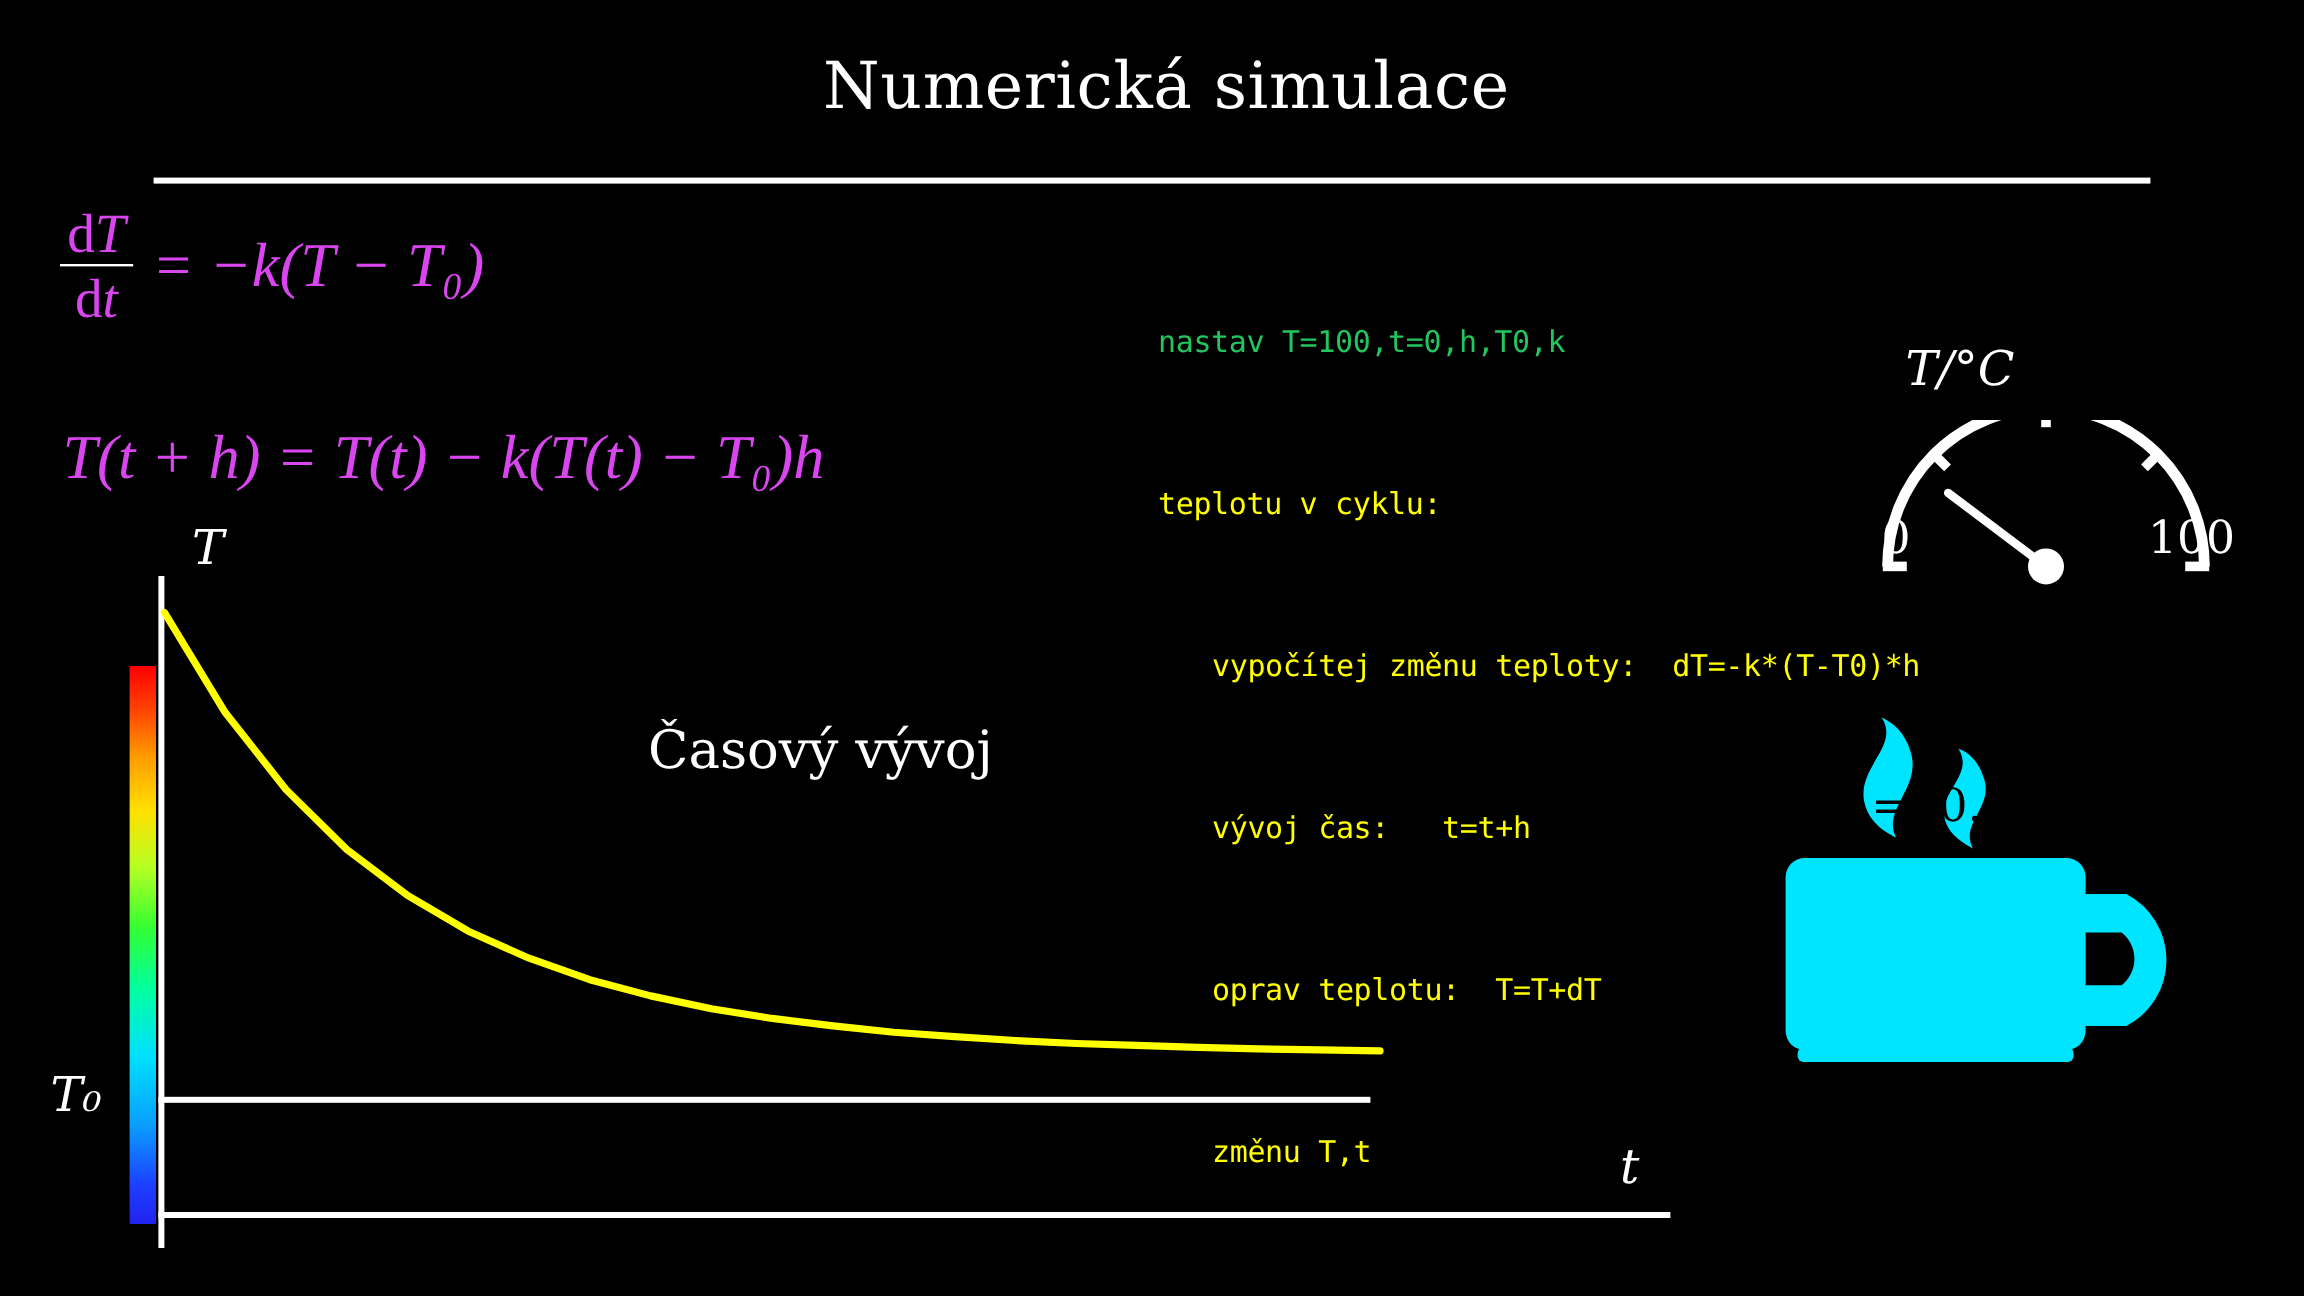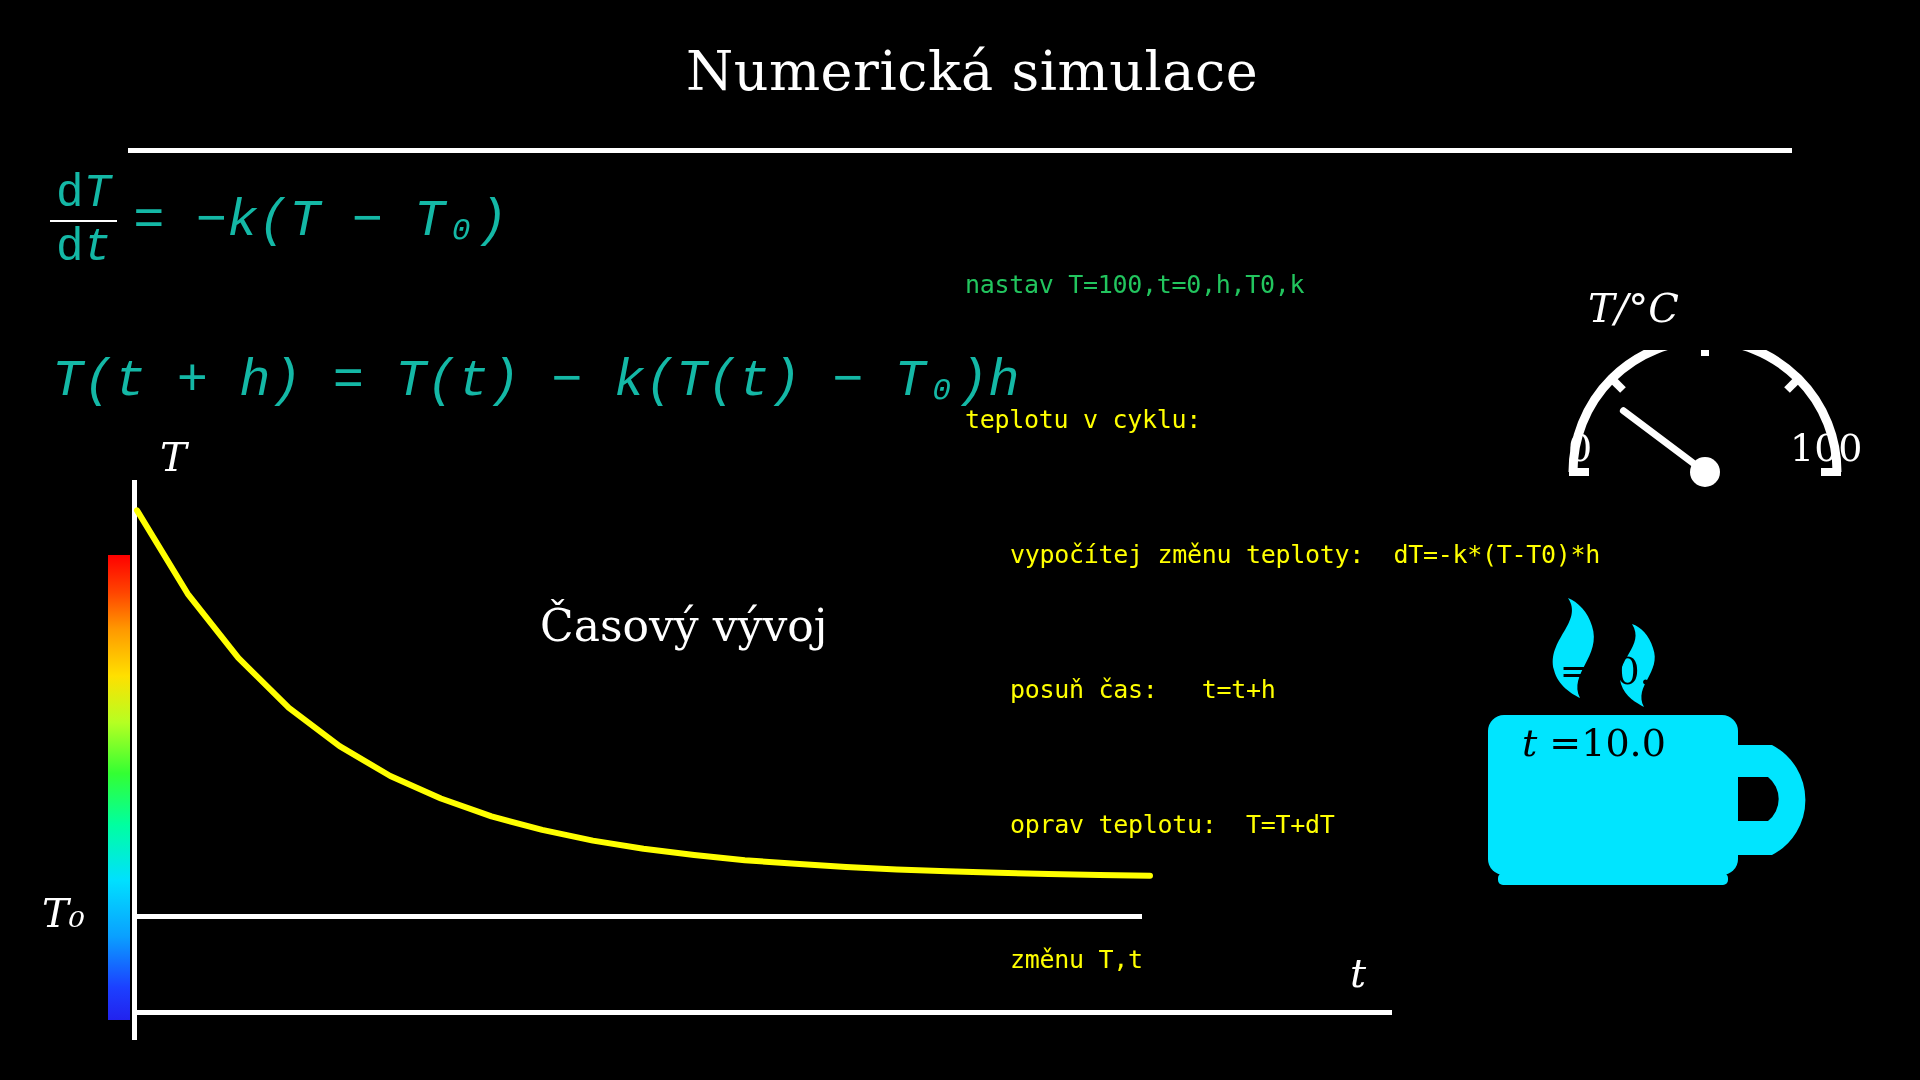--- a/index.html
+++ b/index.html
@@ -6,21 +6,21 @@
   body{width:1920px;height:1080px;position:relative;overflow:hidden;
        font-family:"Liberation Serif",serif;color:#fff;}
   .stage{position:absolute;inset:0;}
 
   
   #title{position:absolute;top:40px;left:12px;width:1920px;text-align:center;
          font-family:"DejaVu Serif",serif;font-size:54px;letter-spacing:.5px;color:#fff;}
   #title-rule{position:absolute;top:148px;left:128px;width:1664px;height:5px;background:#fff;}
 
   
-  .eq{position:absolute;color:#14b8a6;font-family:Liberation Mono, monospace;font-style:italic;}
+  .eq{position:absolute;color:#d946ef;font-family:Liberation Serif, serif;font-style:italic;}
   #eq1{left:50px;top:170px;font-size:46px;}
   .frac{display:inline-block;vertical-align:middle;text-align:center;line-height:1.08;}
   .frac .num{display:block;padding:0 6px;}
   .frac .den{display:block;border-top:2.5px solid #fff;padding:2px 6px 0;}
   .rm{font-style:normal;}
   #eq1 .rhs{display:inline-block;vertical-align:middle;margin-left:16px;font-size:52px;}
   #eq2{left:52px;top:352px;font-size:52px;white-space:nowrap;}
 
   
   #code{position:absolute;left:965px;top:172px;font-family:"DejaVu Sans Mono",monospace;
@@ -75,21 +75,21 @@
       <span class="den"><span class="rm">d</span><i>t</i></span>
     </span><span class="rhs">= −k(T − T₀)</span>
   </div>
 
   <div class="eq" id="eq2">T(t + h) = T(t) − k(T(t) − T₀)h</div>
 
   <div id="code">
     <span class="line" style="color: #22c55e; padding-left: 0px;">nastav T=100,t=0,h,T0,k</span>
     <span class="line" style="color: rgb(255, 255, 0); padding-left: 0px;">teplotu v cyklu:</span>
     <span class="line" style="color: rgb(255, 255, 0); padding-left: 45px;">vypočítej změnu teploty:  dT=-k*(T-T0)*h</span>
-    <span class="line" style="color: rgb(255, 255, 0); padding-left: 45px;">posuň čas:   t=t+h</span>
+    <span class="line" style="color: rgb(255, 255, 0); padding-left: 45px;">vývoj čas:   t=t+h</span>
     <span class="line" style="color: rgb(255, 255, 0); padding-left: 45px;">oprav teplotu:  T=T+dT</span>
     <span class="line" style="color: rgb(255, 255, 0); padding-left: 45px;">změnu T,t</span>
     <span class="line" style="color: rgb(240, 128, 128); padding-left: 0px;">zpracuj T,t</span>
   </div>
 
   <div id="plot">
     <div id="cbar"></div>
     <div id="axis-y"></div>
     <div id="axis-x"></div>
     <div id="t0line"></div>
@@ -122,18 +122,15 @@
     <path d="M 88 8 C 104 32 66 50 74 80 C 78 96 92 104 100 108 C 88 84 122 66 112 36 C 108 22 98 12 88 8 Z" fill="#00e5ff"></path>
     <path d="M 152 34 C 166 56 134 70 141 94 C 145 107 157 113 164 117 C 153 96 182 82 173 58 C 169 45 161 37 152 34 Z" fill="#00e5ff"></path>
     <rect x="8" y="125" width="250" height="160" rx="16" fill="#00e5ff"></rect>
     <path d="M 250 155 h 42 a 62 62 0 0 1 0 110 h -42 v -34 h 38 a 28 28 0 0 0 0 -44 h -38 Z" fill="#00e5ff"></path>
     <rect x="18" y="283" width="230" height="12" rx="5" fill="#00e5ff"></rect>
   </svg>
   <div id="mug-readout">
     <span class="rdline">
       <span>T =</span><span class="val">20.5</span>
     </span>
-    <span class="rdline">
-      <span>t =</span><span class="val">10.0</span>
-    </span>
   </div>
 
 </div>
 
 </body></html>

